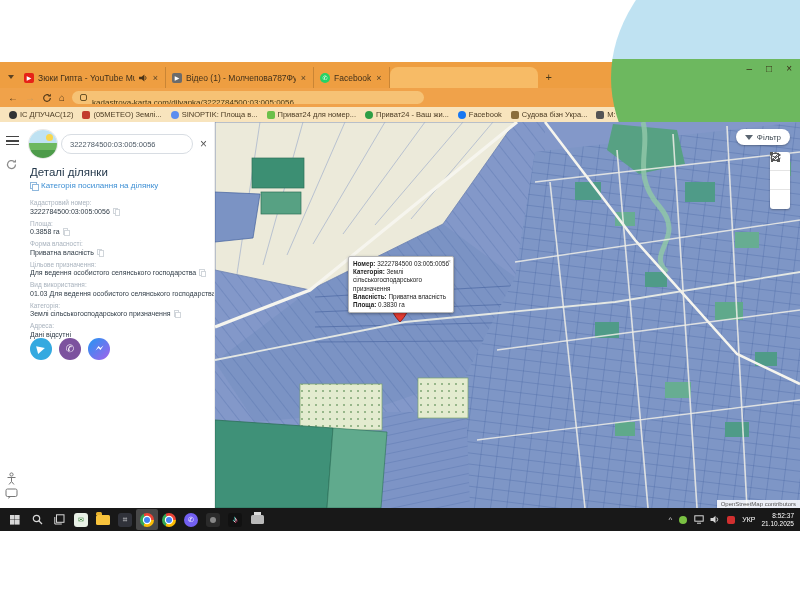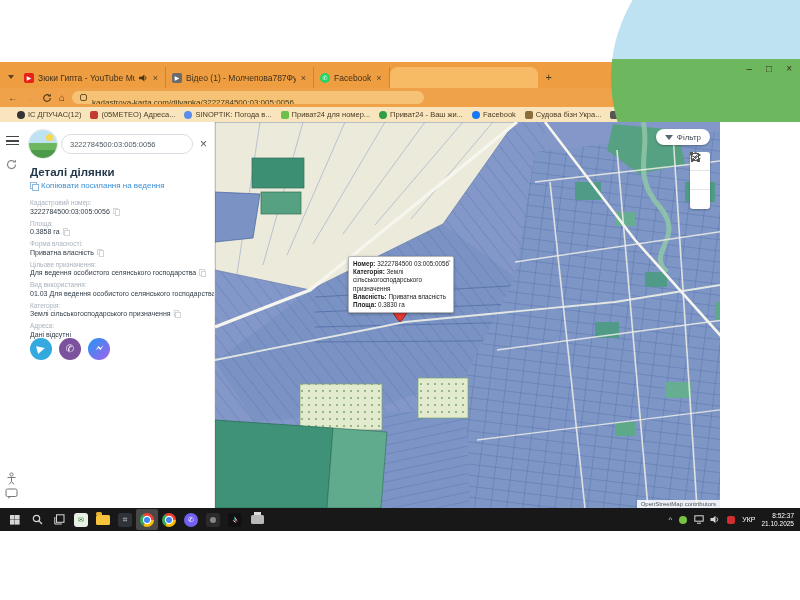--- a/index.html
+++ b/index.html
@@ -32,21 +32,21 @@
   .reload-svg,.home-ic{display:flex;align-items:center;}
   .urlbar{display:flex;align-items:center;gap:5px;width:352px;height:13px;background:#f6c275;border-radius:7px;padding:0 8px;font-size:8px;color:#43340f;overflow:hidden;}
   .urlbar .sitei{width:7px;height:7px;border:1px solid #6b5327;border-radius:2px;flex:0 0 auto;}
   .urltxt{white-space:nowrap;margin-top:9px;}
   .tb-right{display:flex;align-items:center;gap:6px;margin-left:auto;}
   .star{font-size:10px;color:#4a3316;}
   .ext{width:11px;height:11px;border-radius:3px;display:flex;align-items:center;justify-content:center;font-size:6px;color:#fff;}
   .avatar{width:13px;height:13px;border-radius:50%;background:radial-gradient(circle at 35% 35%,#7a5ea8,#2f2347);}
   .kebab{font-size:10px;color:#4a3316;}
 
-  .bookmarks{display:flex;align-items:center;height:15px;background:#f8e4bd;padding:0 8px;gap:9px;font-size:7.5px;color:#4a3a22;}
+  .bookmarks{display:flex;align-items:center;height:15px;background:#f8e4bd;padding:0 0;gap:9px;font-size:7.5px;color:#4a3a22;}
   .bm{display:flex;align-items:center;gap:3px;white-space:nowrap;}
   .bmi{width:8px;height:8px;border-radius:2px;flex:0 0 auto;}
   .appsgrid{width:9px;height:9px;background:
     linear-gradient(#5a86c5,#5a86c5) 0 0/2.5px 2.5px no-repeat,
     linear-gradient(#5a86c5,#5a86c5) 3.5px 0/2.5px 2.5px no-repeat,
     linear-gradient(#5a86c5,#5a86c5) 7px 0/2px 2.5px no-repeat,
     linear-gradient(#5a86c5,#5a86c5) 0 3.5px/2.5px 2.5px no-repeat,
     linear-gradient(#5a86c5,#5a86c5) 3.5px 3.5px/2.5px 2.5px no-repeat,
     linear-gradient(#5a86c5,#5a86c5) 7px 3.5px/2px 2.5px no-repeat,
     linear-gradient(#5a86c5,#5a86c5) 0 7px/2.5px 2px no-repeat,
@@ -59,41 +59,41 @@
   .burger{position:absolute;left:6px;top:14px;width:13px;height:9px;border-top:1.6px solid #444;border-bottom:1.6px solid #444;}
   .burger:before{content:"";position:absolute;left:0;top:3px;width:13px;height:1.6px;background:#444;}
   .edge-ic{position:absolute;left:5px;}
 
   .sidebar{position:absolute;left:25px;top:0;width:190px;height:386px;background:#fff;border-right:1px solid #ececec;z-index:4;overflow:hidden;}
   .srow{display:flex;align-items:center;gap:4px;padding:8px 4px 4px 4px;}
   .logo{width:28px;height:28px;border-radius:50%;background:linear-gradient(180deg,#bfe2f2 0 46%,#6db85f 46% 72%,#4d9b4a 72% 100%);position:relative;flex:0 0 auto;box-shadow:0 0 0 1px #e8e8e8;}
   .logo:after{content:"";position:absolute;right:4px;top:4px;width:7px;height:7px;border-radius:50%;background:#f8d64e;}
   .search{flex:1;height:20px;border:1px solid #d8dde3;border-radius:10px;font-size:7.5px;color:#4e5a66;padding:0 8px;background:#fff;outline:none;min-width:0;}
   .sclose{font-size:12px;color:#555;padding:0 3px;flex:0 0 auto;}
-  .stitle{margin:4px 0 3px 5px;font-size:11.5px;font-weight:bold;color:#24384b;}
+  .stitle{margin:4px 0 3px 5px;font-size:11.5px;font-weight:normal;color:#24384b;}
   .copylink{display:flex;align-items:center;gap:4px;margin:0 0 4px 5px;font-size:8px;color:#3d8fd4;}
   .cpy{width:7px;height:8px;position:relative;flex:0 0 auto;}
   .cpy:before{content:"";position:absolute;left:0;top:0;width:4.5px;height:5.5px;border:1px solid #8fb8dd;background:#fff;}
   .cpy:after{content:"";position:absolute;left:2px;top:2px;width:4.5px;height:5.5px;border:1px solid #8fb8dd;background:#fff;}
   .field{margin:0 0 0 5px;padding-top:5px;}
   .fl{font-size:6.5px;color:#a8b2bd;margin-bottom:1.5px;}
   .fv{font-size:7px;color:#2f3b46;white-space:nowrap;display:flex;align-items:center;gap:3px;}
   .cpy2{width:6px;height:7px;position:relative;flex:0 0 auto;opacity:.45;}
   .cpy2:before{content:"";position:absolute;left:0;top:0;width:3.5px;height:4.5px;border:1px solid #9aa5b0;}
   .cpy2:after{content:"";position:absolute;left:1.8px;top:1.8px;width:3.5px;height:4.5px;border:1px solid #9aa5b0;background:#fff;}
   .share-t{margin:10px 0 5px 5px;font-size:10px;font-weight:bold;color:#1d2b38;}
   .shrow{display:flex;gap:7px;margin-left:5px;}
   .sic{width:22px;height:22px;border-radius:50%;display:flex;align-items:center;justify-content:center;color:#fff;font-size:10px;}
   .sic.tg{background:#34a9e0;}
   .sic.vb{background:#7c529e;}
   .sic.ms{background:linear-gradient(135deg,#2196f3,#a560eb);}
   .tg-plane{width:0;height:0;border-top:4px solid transparent;border-bottom:4px solid transparent;border-left:8px solid #fff;transform:rotate(-15deg);}
 
   
-  .map{position:absolute;left:215px;top:0;width:505px;height:386px;overflow:hidden;background:#8ea4cf;}
+  .map{position:absolute;left:215px;top:0;width:585px;height:386px;overflow:hidden;background:#8ea4cf;}
   .map svg{position:absolute;left:0;top:0;}
   .popup{position:absolute;left:133px;top:134px;width:106px;background:#fff;border:1px solid #b5b5b5;border-radius:2px;box-shadow:0 1px 3px rgba(0,0,0,.35);padding:3px 4px;z-index:6;}
   .prow{font-size:6.3px;line-height:1.3;color:#222;}
   .prow b{font-weight:bold;}
   .pclose{position:absolute;right:2px;top:1px;font-size:6px;color:#999;}
   .filterbtn{position:absolute;right:10px;top:7px;height:16px;display:flex;align-items:center;gap:4px;background:#fff;border-radius:8px;padding:0 9px;font-size:8px;color:#3c4750;box-shadow:0 1px 2px rgba(0,0,0,.3);z-index:6;}
   .funnel{width:0;height:0;border-left:4px solid transparent;border-right:4px solid transparent;border-top:5px solid #5a6570;}
   .toolstack{position:absolute;right:10px;top:30px;width:20px;background:#fff;border-radius:3px;box-shadow:0 1px 2px rgba(0,0,0,.3);z-index:6;}
   .toolcell{height:19px;display:flex;align-items:center;justify-content:center;border-bottom:1px solid #e4e4e4;}
   .toolcell:last-child{border-bottom:none;}
@@ -197,25 +197,25 @@
     </div>
 
     <div class="bookmarks">
       <span class="appsgrid"></span>
       <span class="bm">
           <span class="bmi" style="background:#333;border-radius:50%;"></span>
           <span>ІС ДПУЧАС(12)</span>
         </span>
       <span class="bm">
           <span class="bmi" style="background:#c23b2e;"></span>
-          <span>(05METEO) Адреса...</span>
+          <span>(05METEO) Землі...</span>
         </span>
       <span class="bm">
           <span class="bmi" style="background:#5b8def;border-radius:50%;"></span>
-          <span>SINOPTIK: Погода в...</span>
+          <span>SINOPTIK: Площа в...</span>
         </span>
       <span class="bm">
           <span class="bmi" style="background:#6cc04a;"></span>
           <span>Приват24 для номер...</span>
         </span>
       <span class="bm">
           <span class="bmi" style="background:#2f9e44;border-radius:50%;"></span>
           <span>Приват24 - Ваш жи...</span>
         </span>
       <span class="bm">
@@ -261,21 +261,21 @@
 
       <div class="sidebar">
         <div class="srow">
           <div class="logo"></div>
           <input class="search" readonly="" value="3222784500:03:005:0056" style="">
           <span class="sclose">×</span>
         </div>
         <div class="stitle">Деталі ділянки</div>
         <div class="copylink">
           <span class="cpy"></span>
-          <span>Копіювати посилання на ведення</span>
+          <span>Категорія посилання на ділянку</span>
         </div>
 
         <div class="field">
           <div class="fl">Кадастровий номер:</div>
           <div class="fv">
               <span>3222784500:03:005:0056</span>
               <span class="cpy2"></span>
             </div>
         </div>
         <div class="field">

